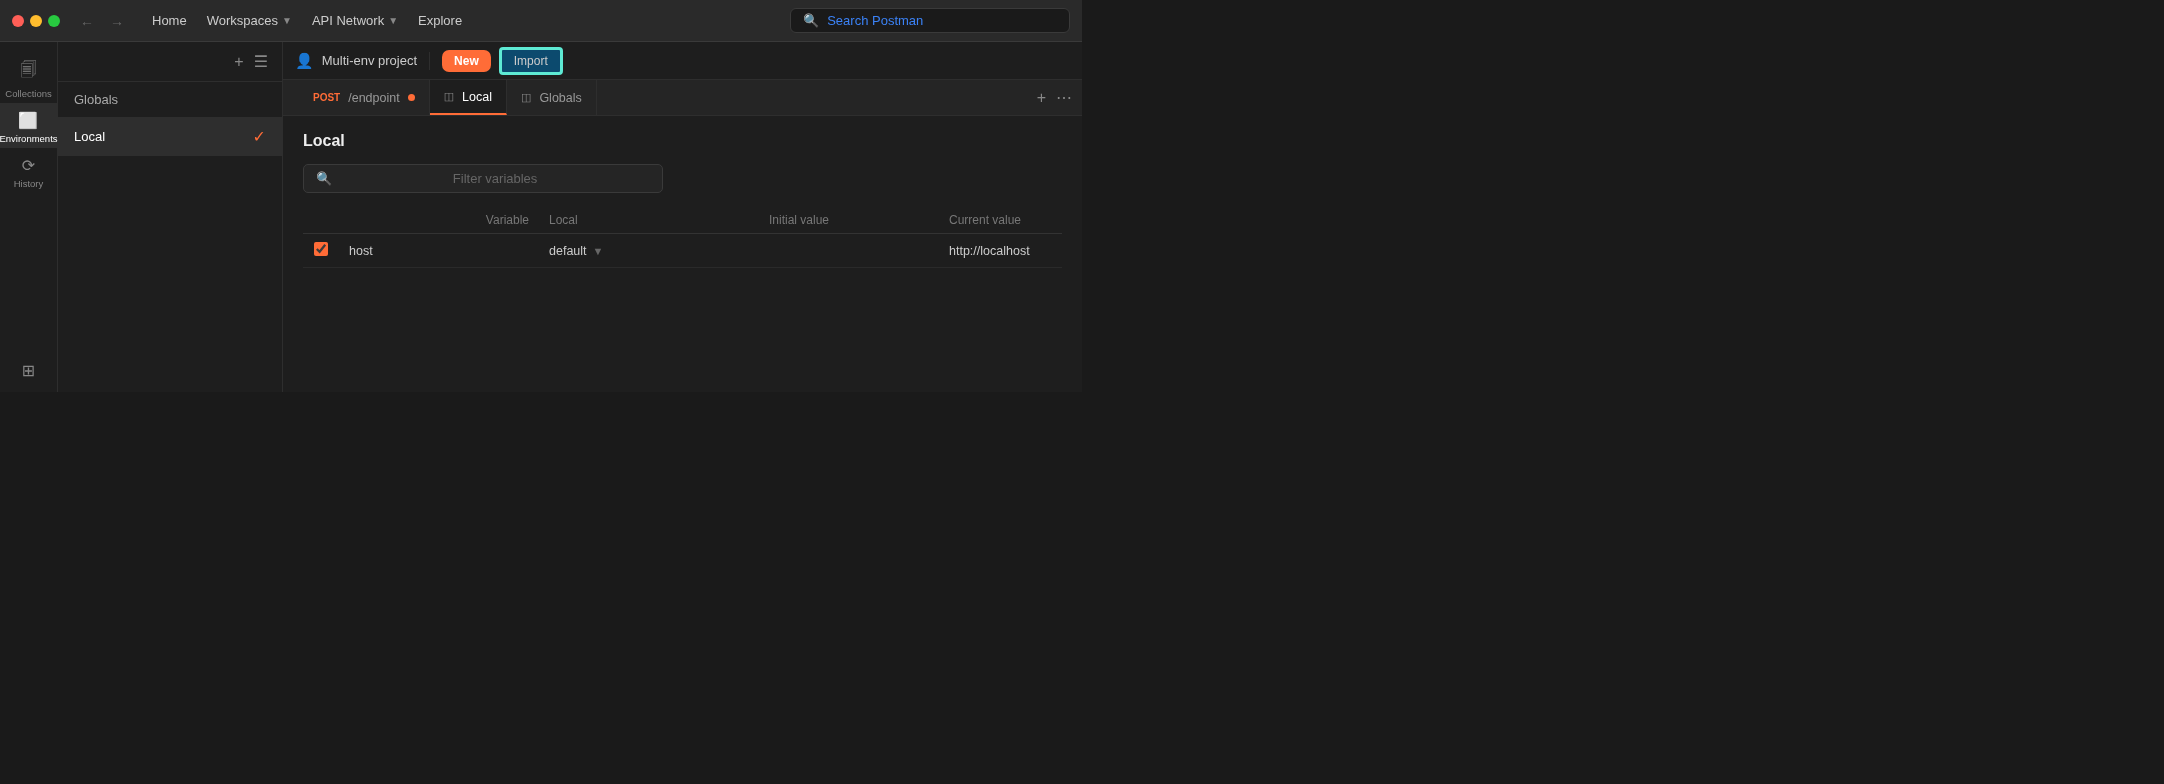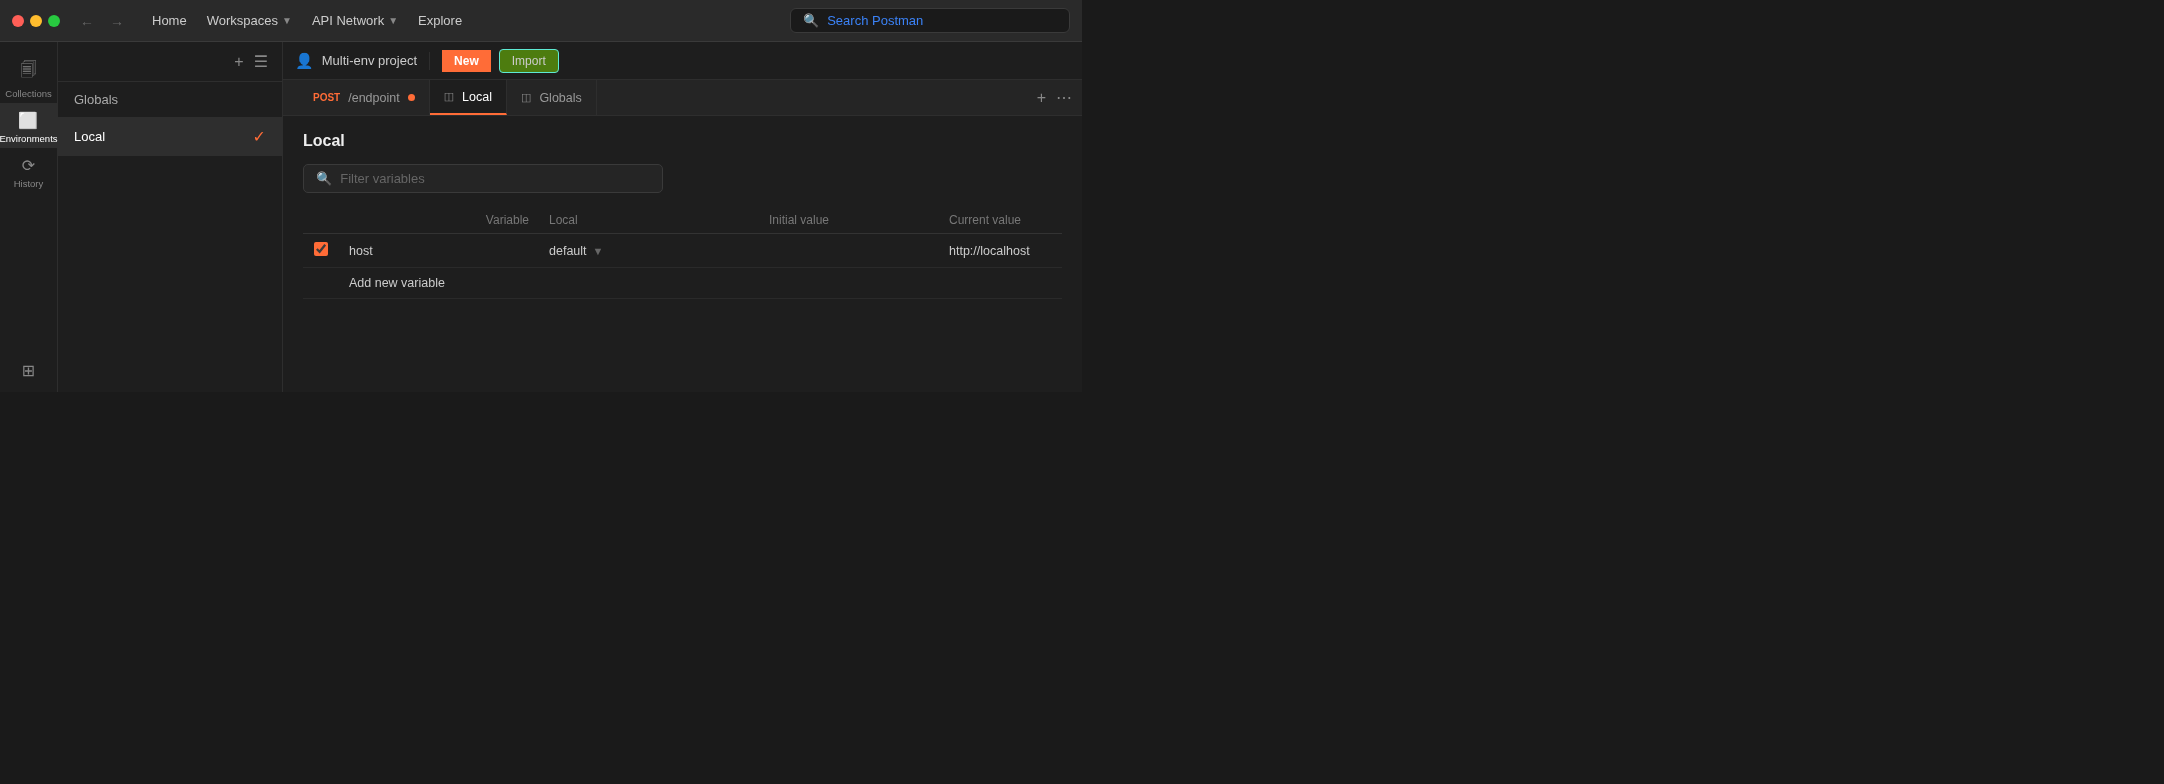--- a/index.html
+++ b/index.html
@@ -203,30 +203,30 @@
       padding: 0 12px;
       gap: 8px;
       border-right: 1px solid #2e2e2e;
     }
     .workspace-left .user-icon { font-size: 15px; color: #888; }
     .workspace-name { font-size: 13px; color: #ccc; font-weight: 500; }
     .btn-new {
       background: #ff6c37;
       color: #fff;
       border: none;
-      border-radius: 0;
+      border-radius: 7px;
       padding: 4px 12px;
       font-size: 12px;
       cursor: pointer;
       font-weight: 600;
     }
     .btn-import {
-      background: #4d7c0f;
+      background: #0c4a6e;
       color: #ccc;
-      border: 1px solid #5eead4;
+      border: 3px solid #5eead4;
       border-radius: 4px;
       padding: 4px 12px;
       font-size: 12px;
       cursor: pointer;
     }
 
     
     .tabs-row {
       display: flex;
       align-items: stretch;
@@ -307,20 +307,21 @@
       width: 360px;
     }
     .filter-bar .fi { color: #666; font-size: 13px; }
     .filter-bar input {
       background: none;
       border: none;
       color: #999;
       font-size: 13px;
       outline: none;
       flex: 1;
+      text-align: center;
     }
     .filter-bar input::placeholder { color: #666; }
 
     
     .var-table {
       width: 100%;
       border-collapse: collapse;
       font-size: 12.5px;
     }
     .var-table thead tr {
@@ -505,21 +506,17 @@
       <td>host</td>
       <td>
         <div class="type-cell">
           <span>default</span>
           <span class="chevron-down">▼</span>
         </div>
       </td>
       <td></td>
       <td>http://localhost</td>
     </tr>
-            <tr>
-    <td></td>
-    <td class="add-var-cell" colspan="4">Add new variable</td>
-  </tr>
           </tbody>
       </table>
     </div>
   </div>
 </div>
 
 </body></html>

